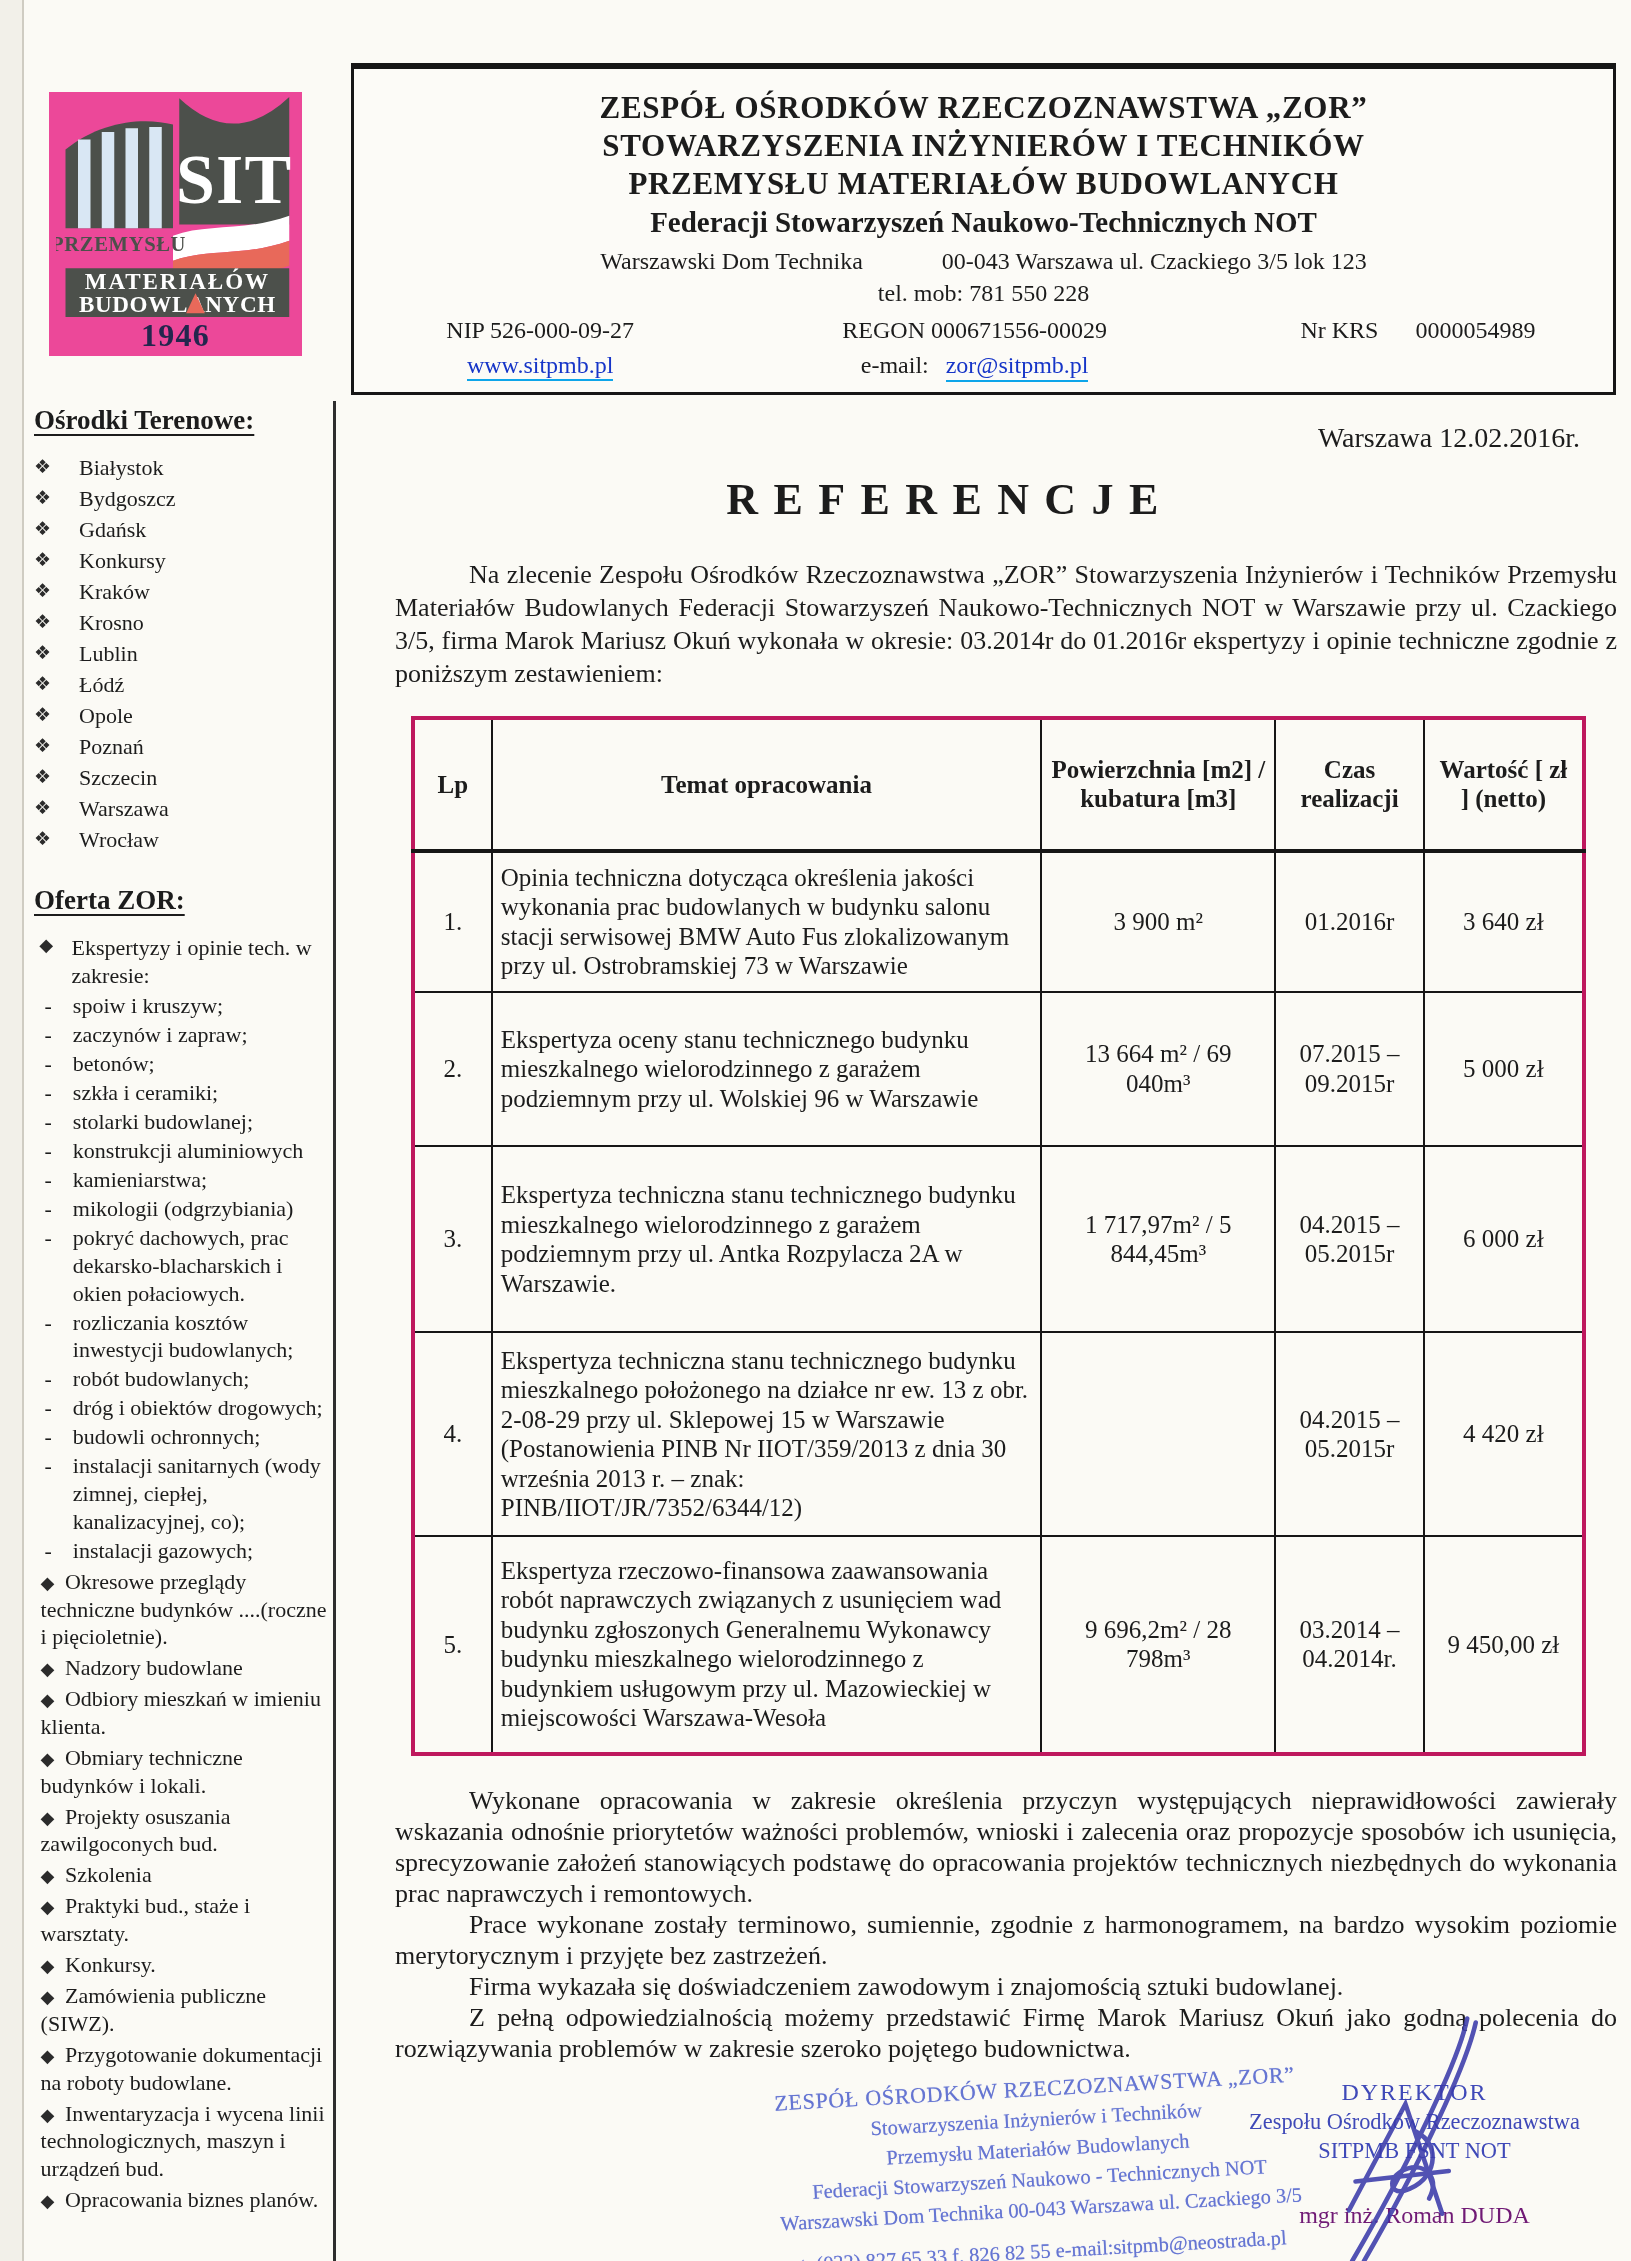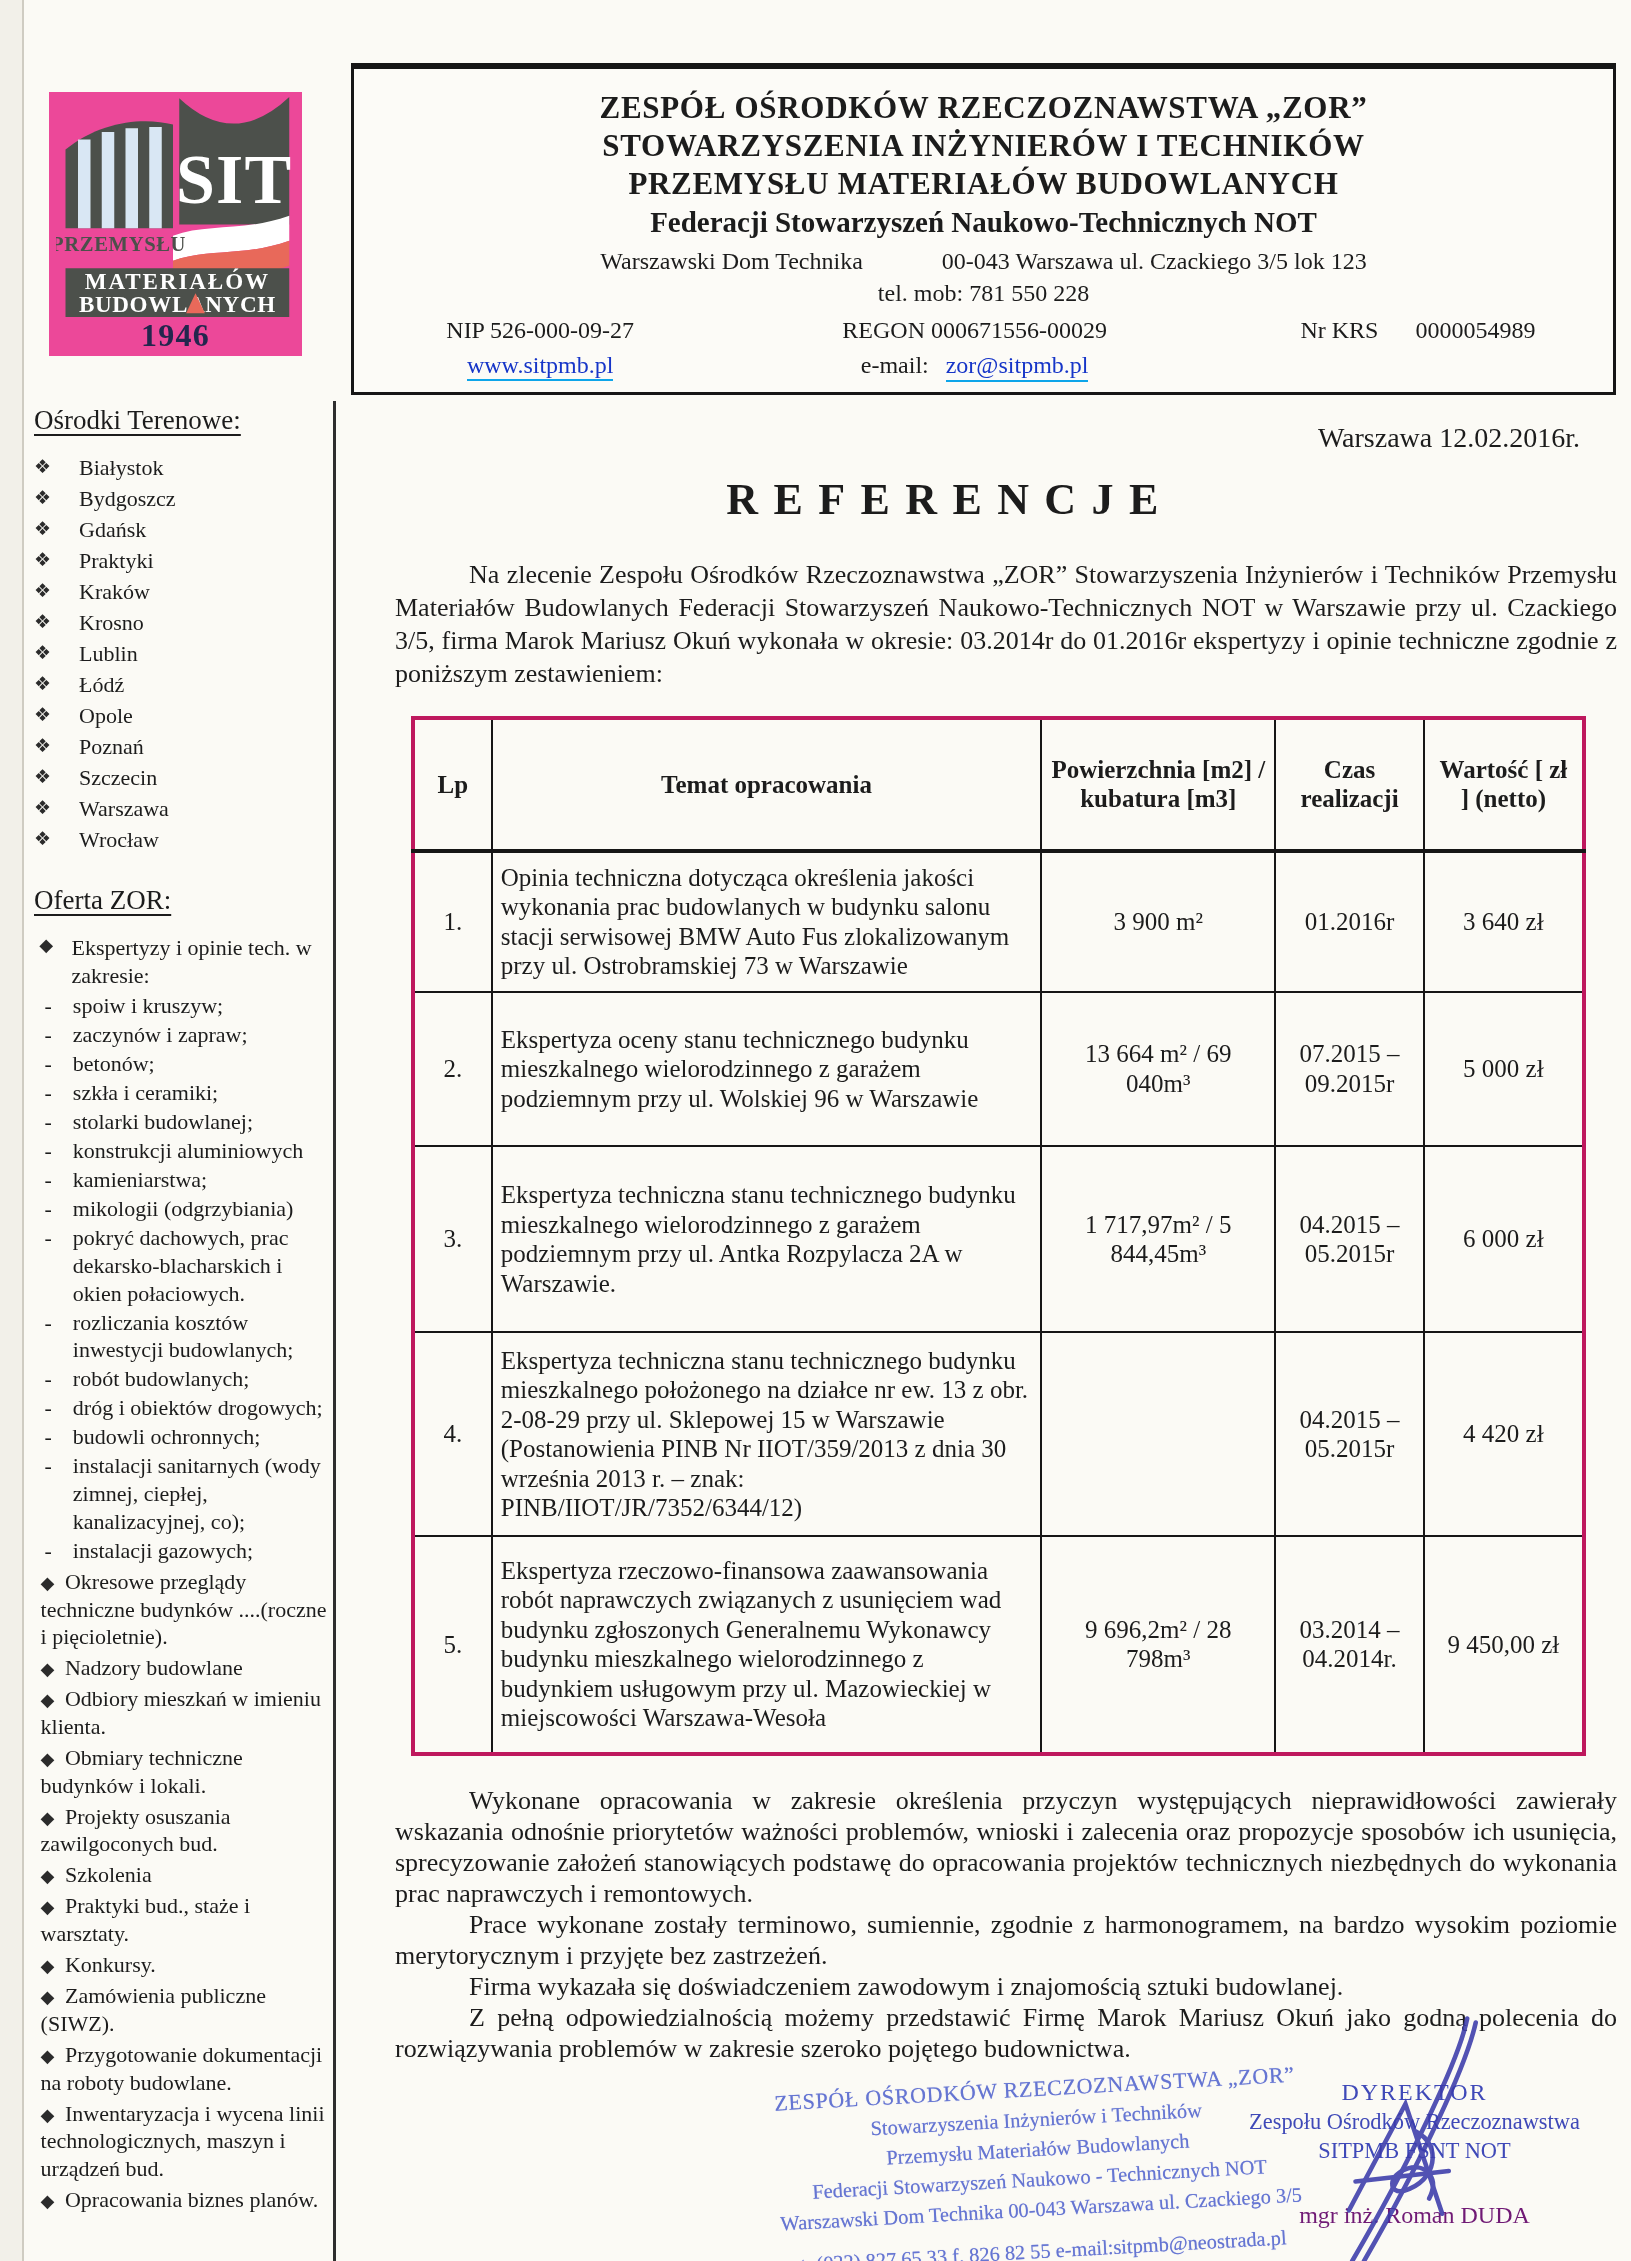--- a/index.html
+++ b/index.html
@@ -21,21 +21,21 @@
   .hb-contact{display:flex;justify-content:center;gap:79px;font-size:24px;margin-top:6.6px;}
   .hb-phone{font-size:24px;margin-top:5.3px;}
   .hb-ids{display:grid;grid-template-columns:1.05fr 1.4fr 1.1fr;font-size:24px;margin-top:10.5px;align-items:baseline;}
   .hb-krs{display:flex;justify-content:center;gap:37px;}
   .hb-links{display:grid;grid-template-columns:1.05fr 1.4fr 1.1fr;font-size:24px;margin-top:8px;align-items:baseline;}
   .blue-link{color:#1635c8;border-bottom:2px solid #0ea5e9;padding-bottom:0.7px;}
   .email-cell{display:flex;justify-content:center;gap:17px;}
 
   
   .sidebar{position:absolute;left:34px;top:403px;width:297px;font-size:22px;line-height:1.26;}
-  .sb-heading{font-size:27px;font-weight:normal;text-decoration:underline;text-underline-offset:4.6px;margin:0 0 17px 0;}
+  .sb-heading{font-size:27px;font-weight:bold;text-decoration:underline;text-underline-offset:4.6px;margin:0 0 17px 0;}
   .offer-heading{margin-top:29px;}
   ul.plain{list-style:none;margin:0;padding:0;}
   .city-list{margin-left:13px;}
   .city-list li{display:flex;gap:28px;margin-bottom:3.3px;}
   .b-d4{font-size:19px;color:#2b2b2b;transform:translateY(1.3px);}
   .offer-list li.lead{display:flex;gap:18.4px;margin:4px 0 2.6px 5.3px;}
   .offer-list li.dash{display:flex;gap:21px;margin:1.3px 0 1.3px 10.5px;}
   .offer-list li.dia{display:block;margin:3.3px 0 3.3px 6.6px;}
   .offer-list li.dia .b-dia{margin-right:10.5px;}
   .b-dia{font-size:18px;color:#2b2b2b;}
@@ -149,21 +149,21 @@
           <span>Bydgoszcz</span>
         </li>
 
         <li>
           <span class="b-d4">❖</span>
           <span>Gdańsk</span>
         </li>
 
         <li>
           <span class="b-d4">❖</span>
-          <span>Praktyki</span>
+          <span>Konkursy</span>
         </li>
 
         <li>
           <span class="b-d4">❖</span>
           <span>Kraków</span>
         </li>
 
         <li>
           <span class="b-d4">❖</span>
           <span>Krosno</span>

